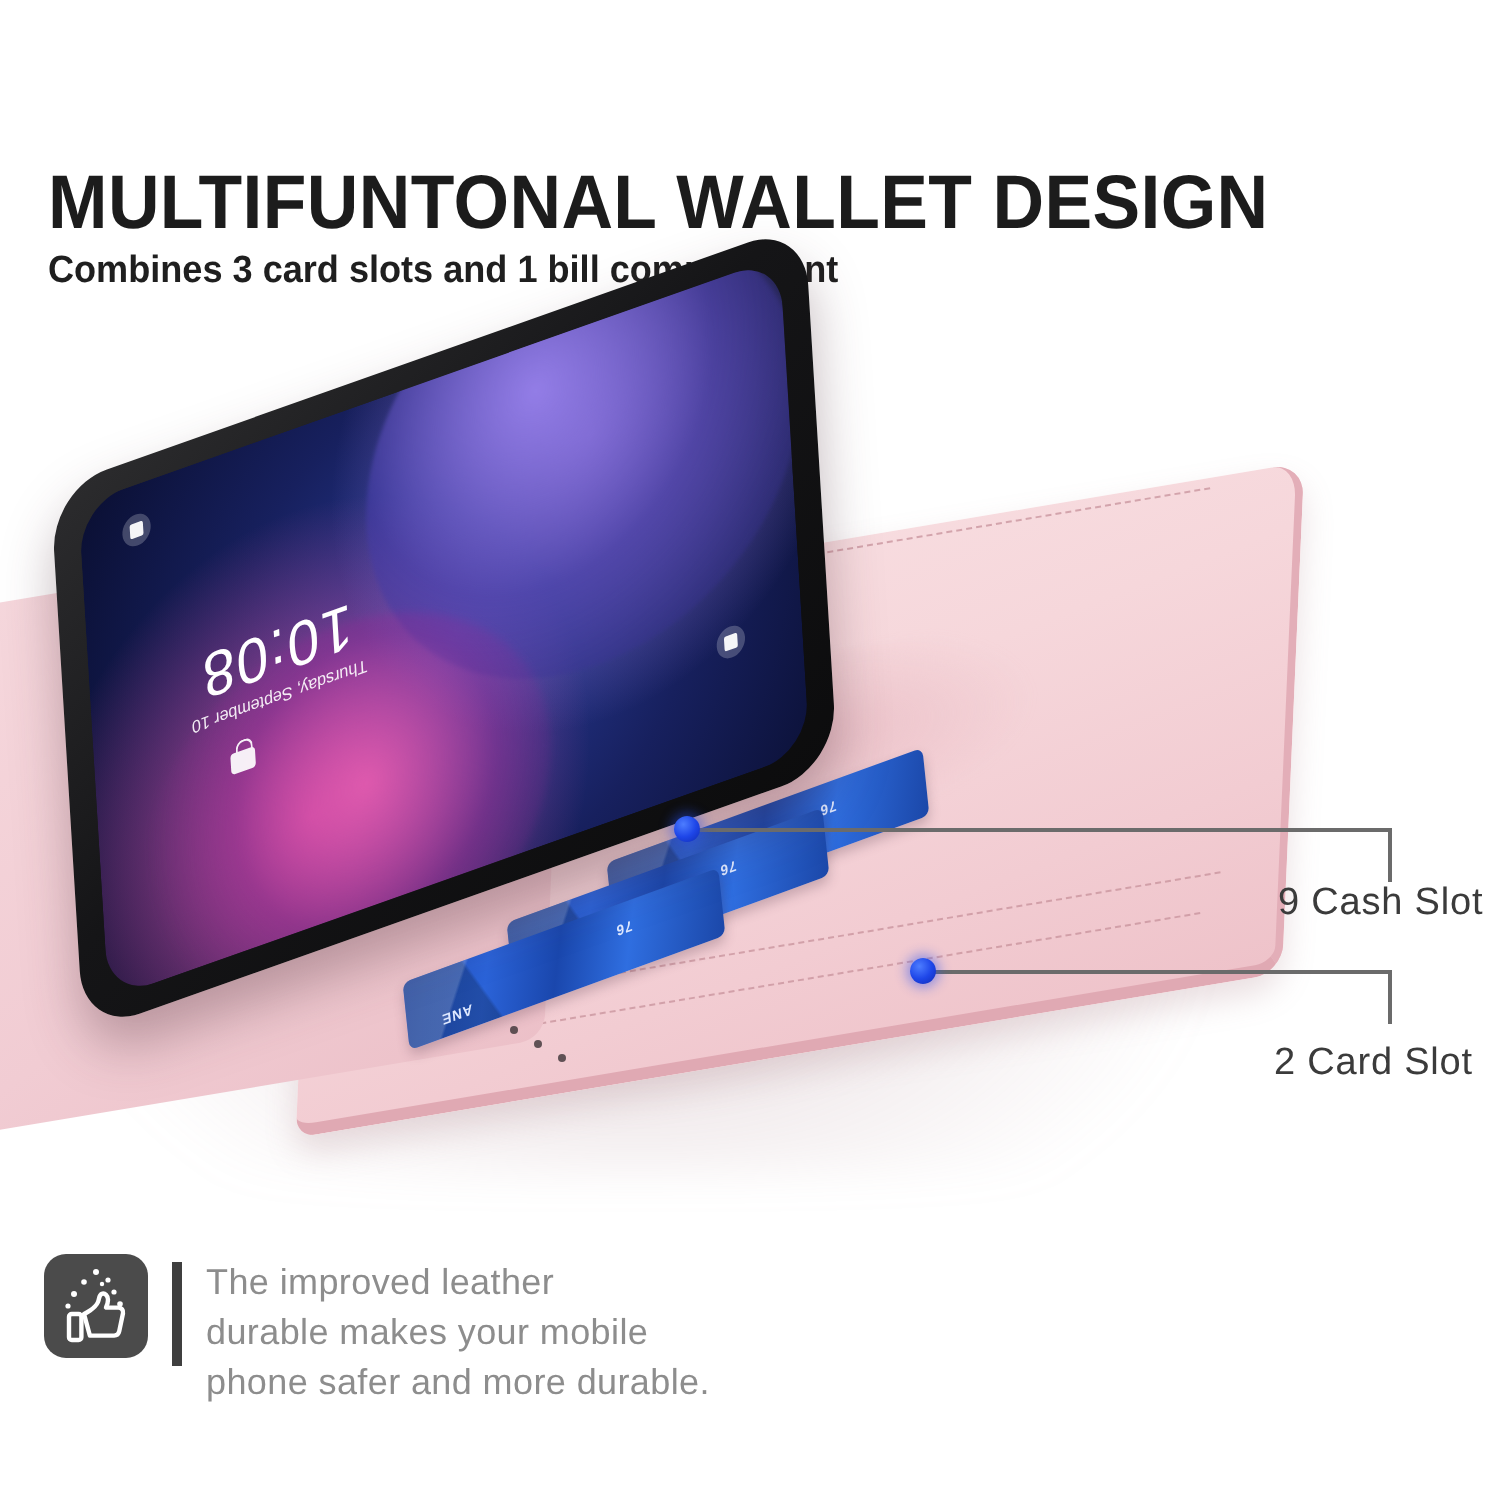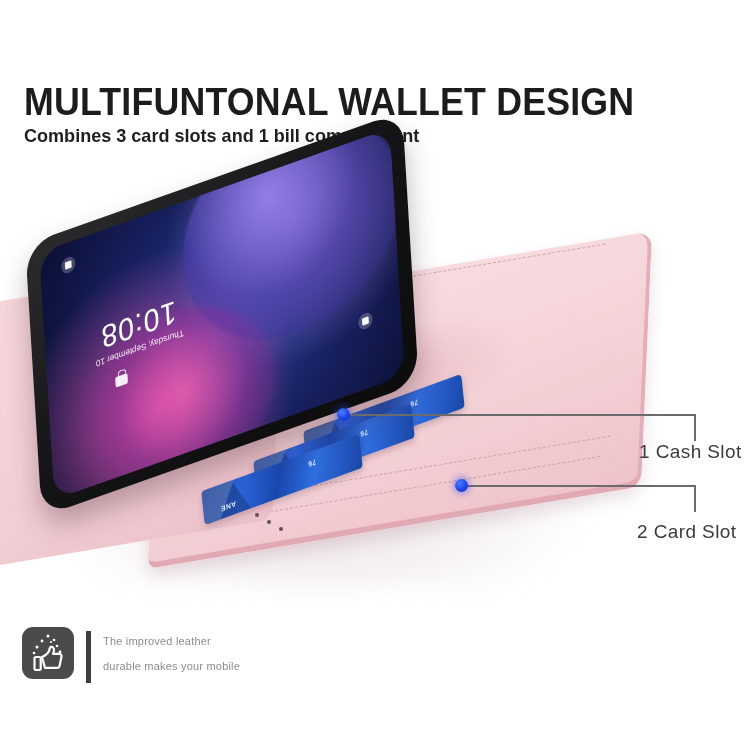--- a/index.html
+++ b/index.html
@@ -39,21 +39,21 @@
   }
 
   
   .feat-icon{
     position:absolute;left:22px;top:612px;width:52px;height:52px;border-radius:11px;
     background:#4b4b4b;
   }
   .feat-bar{position:absolute;left:86px;top:616px;width:5px;height:52px;background:#3f3f3f;}
   .feat-text{
     position:absolute;left:103px;top:614px;width:320px;
-    font-family:"Liberation Sans",sans-serif;font-size:11px;line-height:25px;
+    font-family:"Liberation Sans",sans-serif;font-size:18px;line-height:25px;
     color:#8d8d8d;letter-spacing:.2px;
   }
 
   
   #scene{position:absolute;left:0;top:160px;width:750px;height:430px;}
   .lyr{position:absolute;}
 
   
   .wallet-shadow{
     left:18px;top:112px;width:600px;height:300px;
@@ -240,21 +240,21 @@
           <i></i>
         </div>
     </div>
   </div>
 
   <div class="callout-line">
     <div class="c-h" style="left:344px;top:399px;width:351px;"></div>
     <div class="c-v" style="left:694px;top:399px;height:27px;"></div>
     <div class="dot" style="left:337px;top:393px;"></div>
   </div>
-  <div class="c-label" style="left:639px;top:426px;">1 Cash Slot</div>
+  <div class="c-label" style="left:639px;top:426px;">9 Cash Slot</div>
 
   <div class="callout-line">
     <div class="c-h" style="left:462px;top:470px;width:233px;"></div>
     <div class="c-v" style="left:694px;top:470px;height:27px;"></div>
     <div class="dot" style="left:455px;top:464px;"></div>
   </div>
   <div class="c-label" style="left:637px;top:506px;">2 Card Slot</div>
 
   <div class="feat-icon">
     <svg width="52" height="52" viewBox="0 0 52 52" aria-hidden="true">
@@ -269,15 +269,16 @@
         <circle cx="29" cy="15" r="1.1"></circle>
       </g>
       <path d="M20 30 c0 0 5.5-2.5 7-6 0.7-1.6 0.4-3.6 1.9-4.1 1.6-0.5 3.1 0.9 3.1 3 0 1.9-1 3.9-1 3.9 l6.2 0 c1.5 0 2.6 1.3 2.3 2.8 l-1.9 9.1 c-0.25 1.2-1.3 2.1-2.55 2.1 l-12.1 0 z" fill="none" stroke="#ffffff" stroke-width="2.2" stroke-linejoin="round"></path>
       <rect x="12.5" y="30" width="6.2" height="13" rx="1.4" fill="none" stroke="#ffffff" stroke-width="2.2"></rect>
     </svg>
   </div>
   <div class="feat-bar"></div>
   <div class="feat-text">
     <div>The improved leather</div>
     <div>durable makes your mobile</div>
+    <div>phone safer and more durable.</div>
   </div>
 
 </div>
 
 </body></html>

